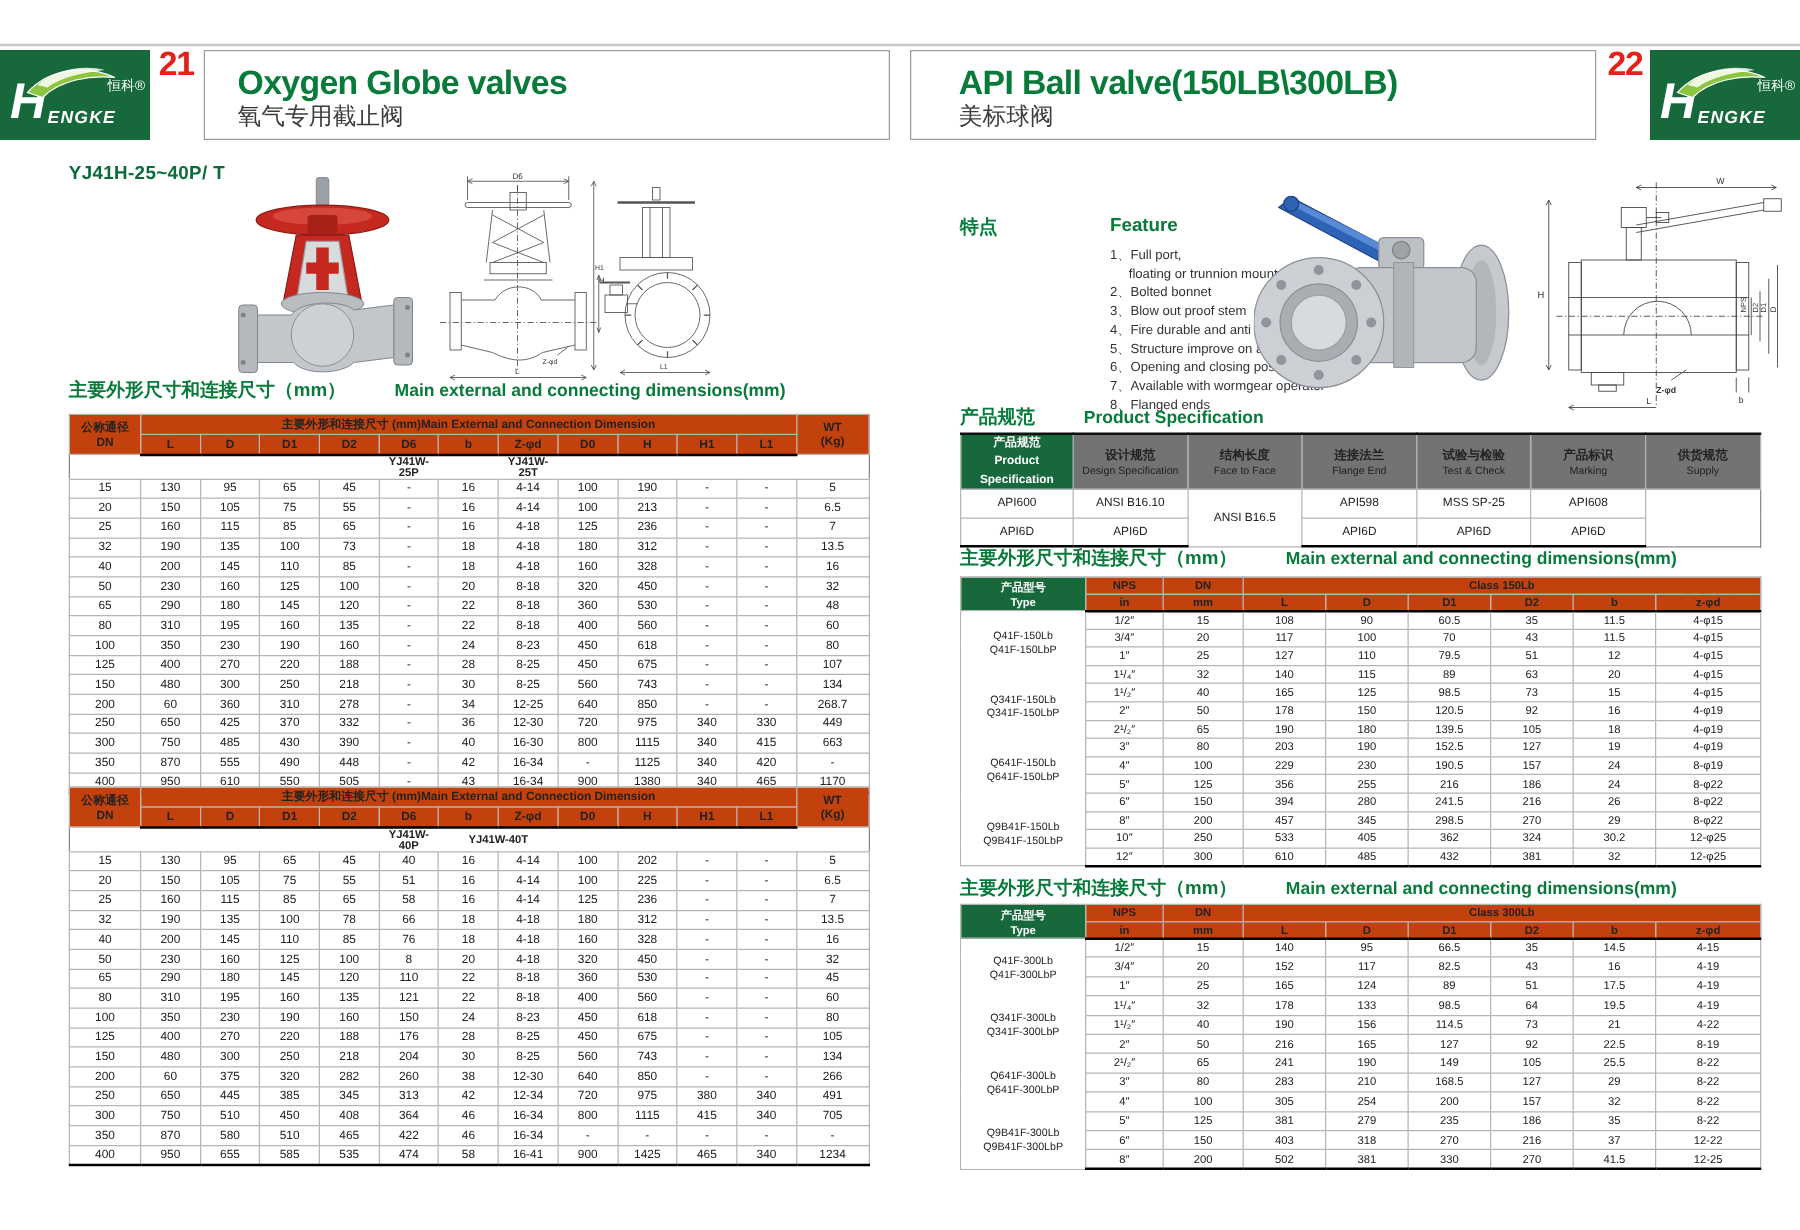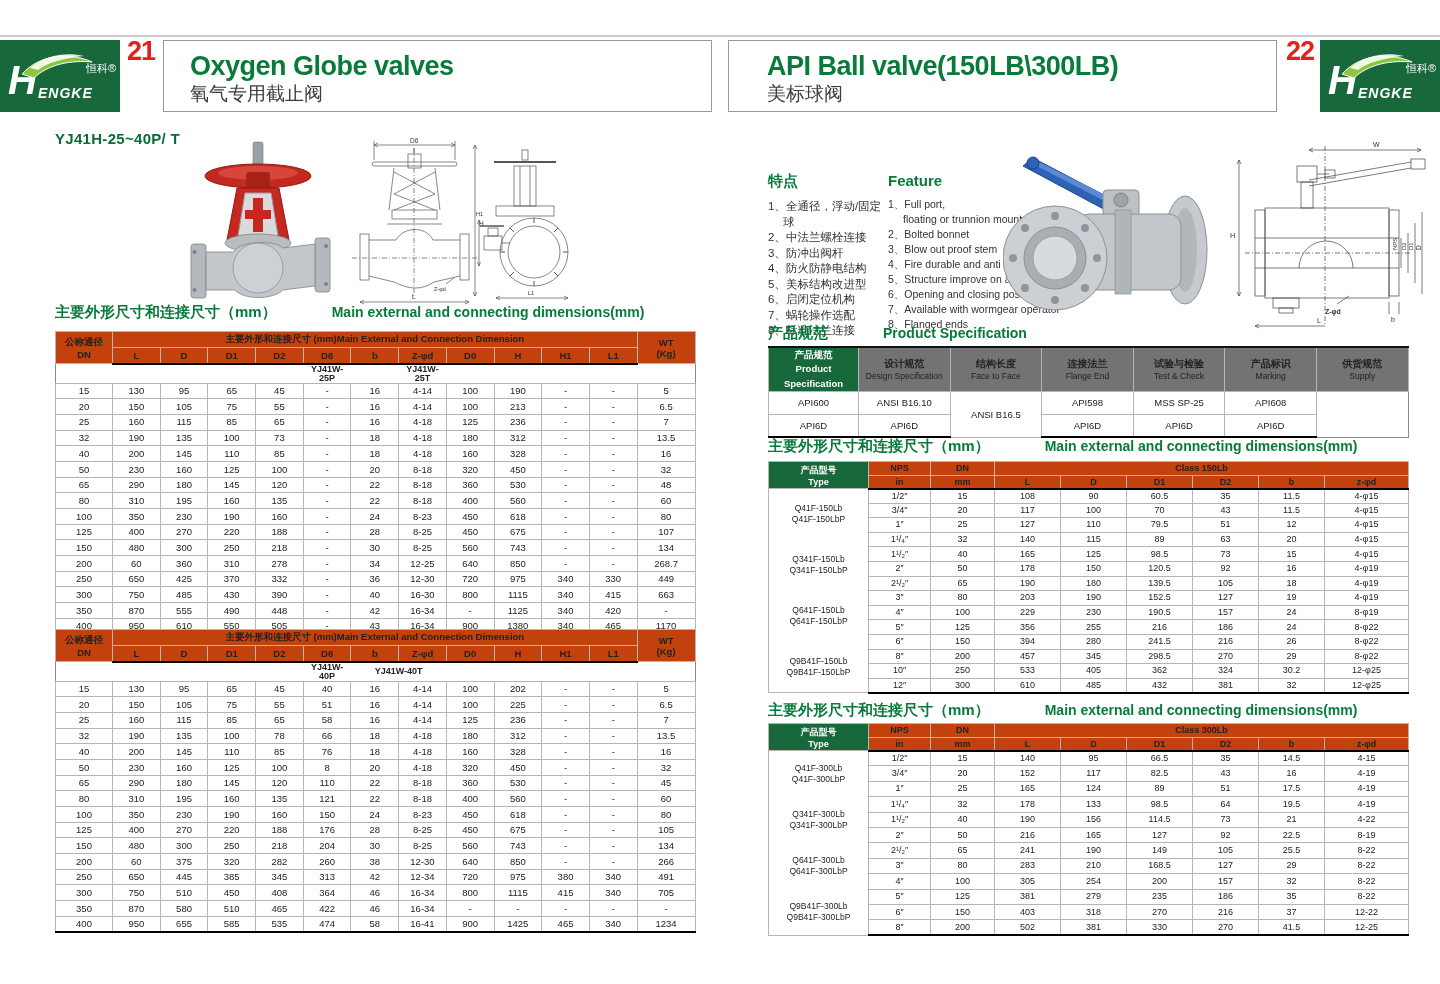--- a/index.html
+++ b/index.html
@@ -8,21 +8,21 @@
   .topline{top:35px;left:0;width:1440px;height:2px;background:#c9c9c9;}
   .logoblock{top:40px;width:120px;height:72px;background:#17693B;}
   .logoblock.left{left:0;}
   .logoblock.right{left:1320px;}
   .pageno{font-size:27px;font-weight:bold;color:#E32119;letter-spacing:-1px;}
   .titlebox{top:40px;width:549px;height:72px;border:1px solid #9a9a9a;padding:10px 0 0 26px;}
   .titlebox .en{font-size:27px;font-weight:bold;color:#087B3B;letter-spacing:-0.5px;line-height:30px;}
   .titlebox .zh{font-size:19px;color:#3c3c3c;line-height:26px;}
   .model{color:#0B6B3A;font-weight:bold;font-size:15px;letter-spacing:0.3px;}
   .h-dims{font-weight:bold;font-size:15px;color:#087B3B;}
-  .h-dims .en{font-size:14px;margin-left:16px;padding-left:39px;}
+  .h-dims .en{font-size:14px;margin-left:0;padding-left:39px;}
   .unit{font-size:11px;color:#333;text-align:right;margin-top:25px;}
   table{border-collapse:collapse;table-layout:fixed;width:100%;}
   th,td{border:1px solid #b5b5b5;text-align:center;vertical-align:middle;padding:0;color:#222;}
   .dimtable{border:1px solid #8a8a8a;border-top:1.5px solid #333;}
   .dimtable th{background:#c2410c;font-weight:bold;}
   .lt th{font-size:9.5px;height:16px;}
   .lt td{font-size:9.5px;height:15.7px;line-height:1;}
   .lt thead tr.cols th{border-bottom:2.5px solid #000;}
   .lt tr.modelrow td{background:#fff;border-left:0;border-right:0;font-weight:bold;font-size:9px;height:16px;}
   .lt tbody tr:last-child td{border-bottom:2.5px solid #000;}
@@ -732,30 +732,20 @@
     <text x="8" y="54" font-size="40" font-weight="bold" font-style="italic" fill="#fff">H</text>
     <path d="M22 34 C40 14 70 12 92 22 C72 20 48 24 34 38 Z" fill="#8CC63F" stroke="#fff" stroke-width="1"></path>
     <path d="M30 28 C46 14 68 12 84 16 C66 18 48 22 38 30 Z" fill="#fff" opacity="0.85"></path>
     <text x="86" y="32" font-size="11" fill="#fff">恒科®</text>
     <text x="38" y="58" font-size="14" font-weight="bold" font-style="italic" fill="#fff" letter-spacing="1">ENGKE</text>
   </svg>
 </div>
 
 <div class="abs" style="left:768px;top:172px;width:118px;">
   <div class="feat-title">特点</div>
-  <div>
-      <div class="fitem">1、全通径，浮动/固定球</div>
-      <div class="fitem">2、中法兰螺栓连接</div>
-      <div class="fitem">3、防冲出阀杆</div>
-      <div class="fitem">4、防火防静电结构</div>
-      <div class="fitem">5、美标结构改进型</div>
-      <div class="fitem">6、启闭定位机构</div>
-      <div class="fitem">7、蜗轮操作选配</div>
-      <div class="fitem">8、标准法兰连接</div>
-    </div>
 </div>
 <div class="abs" style="left:888px;top:172px;width:205px;">
   <div class="feat-title">Feature</div>
   <div>
       <div class="fitem fitem-en">1、Full port,
 floating or trunnion mounte type</div>
       <div class="fitem fitem-en">2、Bolted bonnet</div>
       <div class="fitem fitem-en">3、Blow out proof stem</div>
       <div class="fitem fitem-en">4、Fire durable and anti static safety</div>
       <div class="fitem fitem-en">5、Structure improve on api</div>

